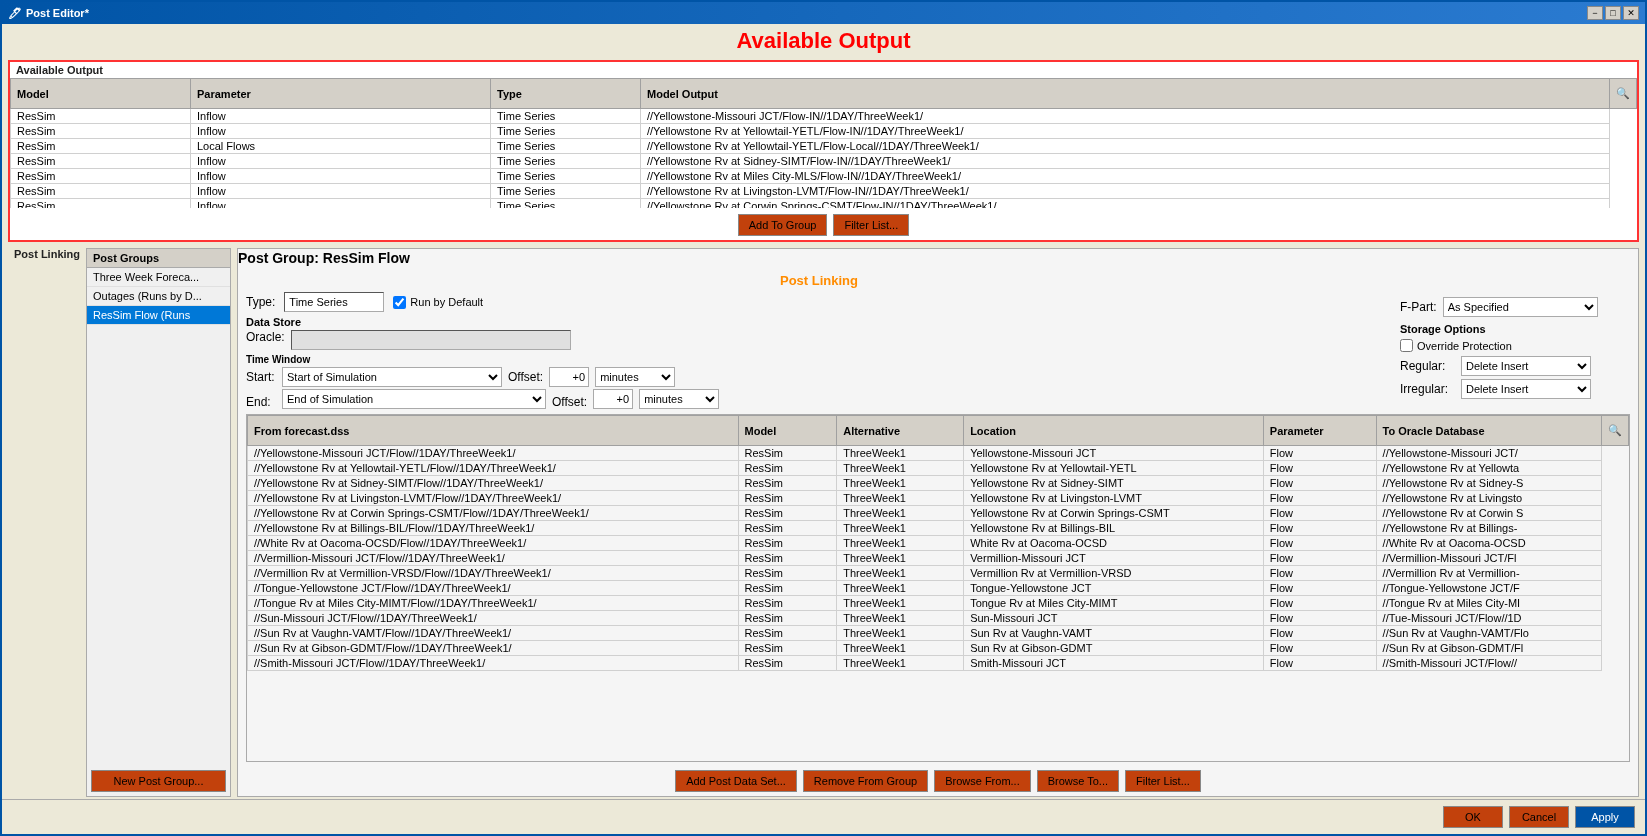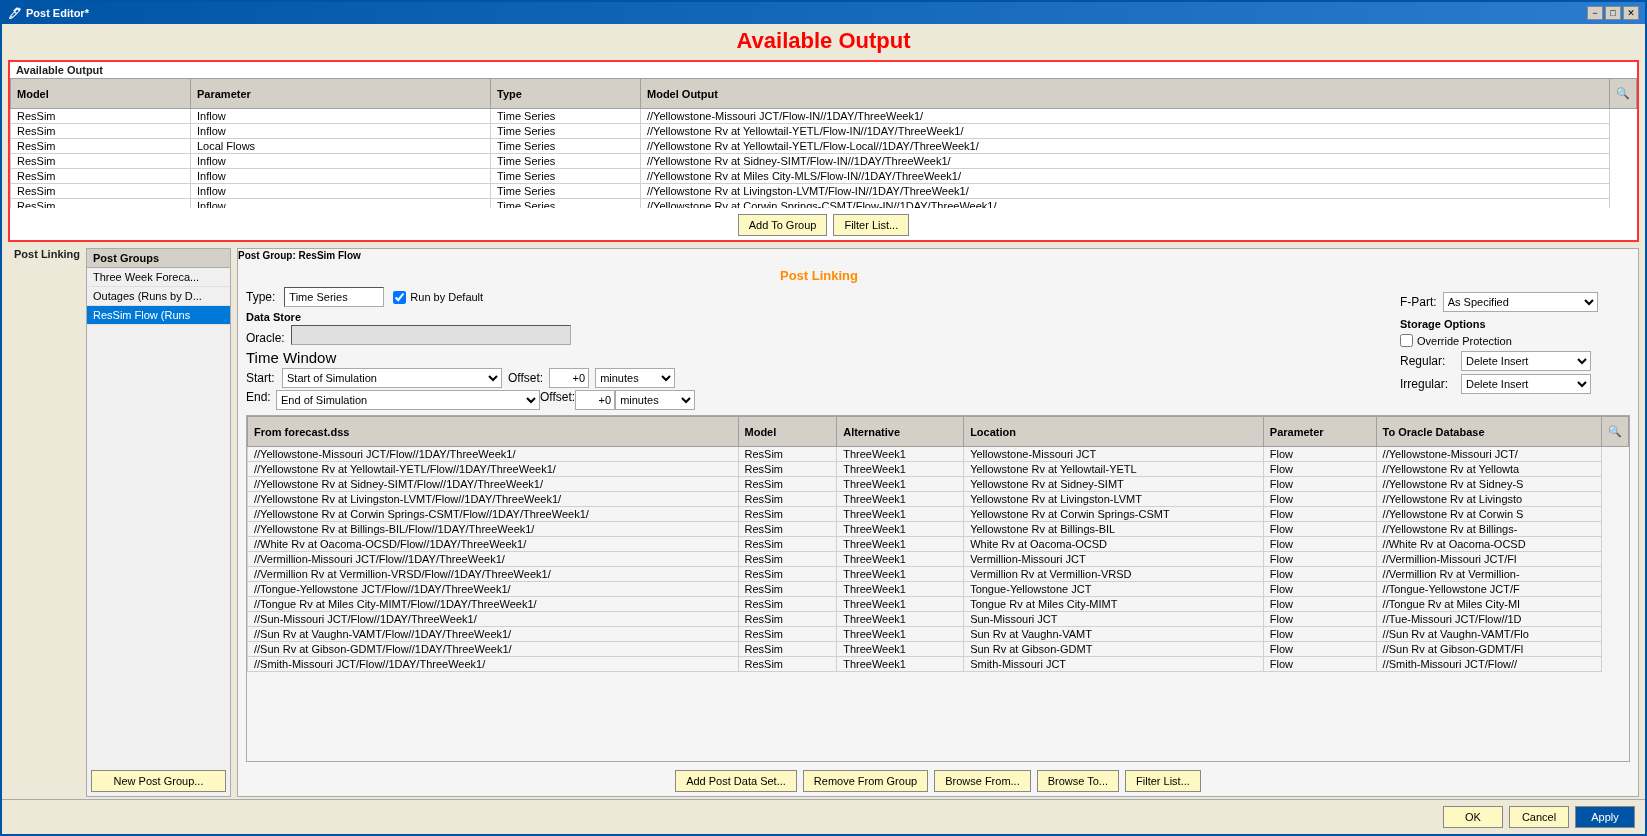--- a/index.html
+++ b/index.html
@@ -15,21 +15,21 @@
     .page-title { text-align: center; font-size: 22px; font-weight: bold; color: #ff0000; padding: 4px 0 2px; }
     .section-label { font-size: 11px; font-weight: bold; padding: 2px 6px; color: #222; }
 
     .available-output-section { margin: 4px 6px 2px; border: 2px solid #ff3333; background: #fff; }
     
     .table-container { overflow-y: auto; max-height: 130px; }
     table { width: 100%; border-collapse: collapse; font-size: 11px; }
     table thead th { background: #d4d0c8; border: 1px solid #a0a0a0; padding: 8px 6px; text-align: left; font-weight: bold; position: sticky; top: 0; z-index: 1; }
     table tbody td { border: 1px solid #d0d0d0; padding: 1px 6px; white-space: nowrap; }
     
-    .btn { background: #fef9c3; border: 1px solid #888; padding: 3px 10px; font-size: 11px; cursor: pointer; height: 22px; }
+    .btn { background: #c2410c; border: 1px solid #888; padding: 3px 10px; font-size: 11px; cursor: pointer; height: 22px; }
     .btn-row { display: flex; gap: 6px; justify-content: center; padding: 6px 0 4px; }
     
     .post-groups-panel { width: 145px; min-width: 145px; background: #f0f0f0; border: 1px solid #aaa; display: flex; flex-direction: column; }
     .post-groups-title { font-size: 11px; font-weight: bold; padding: 3px 6px; background: #d4d0c8; border-bottom: 1px solid #aaa; }
     .post-groups-list { flex: 1; overflow-y: auto; }
     .group-item { padding: 3px 6px; font-size: 11px; cursor: pointer; border-bottom: 1px solid #e0e0e0; }
     .group-item.selected { background: #0078d7; color: white; }
 
     .post-linking-panel { flex: 1; background: #f5f5f5; border: 1px solid #aaa; display: flex; flex-direction: column; overflow: hidden; }
     .post-linking-title { font-size: 13px; font-weight: bold; color: #ff8c00; text-align: center; padding: 4px 0 2px; }
@@ -41,21 +41,21 @@
     
     .bottom-buttons { display: flex; gap: 6px; justify-content: center; padding: 6px 0 4px; }
     
     .window-bottom { display: flex; justify-content: flex-end; gap: 6px; padding: 6px 10px; background: #ece9d8; border-top: 1px solid #aaa; }
     
     .checkbox-label { display: flex; align-items: center; gap: 4px; font-size: 11px; }
     .form-select { height: 20px; font-size: 11px; border: 1px solid #aaa; background: white; min-width: 120px; }
     .offset-input { width: 40px; height: 20px; border: 1px solid #aaa; text-align: right; font-size: 11px; padding: 1px 3px; }
     .offset-select { height: 20px; font-size: 11px; border: 1px solid #aaa; background: white; width: 80px; }
 
-    .pl-subtitle { padding: 1px 0; font-size: 10px; font-weight: bold; }
+    .pl-subtitle { padding: 1px 0; font-size: 14px; font-weight: bold; }
   </style>
 </head>
 <body>
 
 <div class="window">
 
   <div class="title-bar">
     <div class="title-bar-left">
       <span>🖊</span>
       <span>Post Editor*</span>
@@ -159,37 +159,37 @@
             <div class="post-linking-title">Post Linking</div>
             <div style="display:flex; align-items:center; gap:9px; padding:2px 0;">
               <span>Type:</span>
               <input type="text" class="text-input" style="width: 100px;" value="Time Series">
               <label class="checkbox-label">
                 <input type="checkbox" checked="" style="">
                 <span>Run by Default</span>
               </label>
             </div>
             <div style="font-size:11px; font-weight:bold; padding:2px 0 1px;">Data Store</div>
-            <div style="display:flex; align-items:flex-end; gap:6px; padding:1px 0;">
+            <div style="display:flex; align-items:flex-start; gap:6px; padding:1px 0;">
               <span>Oracle:</span>
               <input type="text" class="text-input" style="width: 280px; background: rgb(224, 224, 224);">
             </div>
-            <div style="font-size:15px; font-weight:normal; padding:3px 0 1px;">Time Window</div>
+            <div style="font-size:10px; font-weight:bold; padding:3px 0 1px;">Time Window</div>
             <div style="display:flex; align-items:center; gap:6px; padding:1px 0;">
               <span style="min-width:30px;">Start:</span>
               <select class="form-select" style="width:220px;">
                 <option>Start of Simulation</option>
               </select>
               <span>Offset:</span>
               <input type="text" class="offset-input" value="+0" style="">
               <select class="offset-select">
                 <option>minutes</option>
               </select>
             </div>
-            <div style="display:flex; align-items:flex-start; padding:1px 0;">
+            <div style="display:flex; align-items:flex-end; gap:6px; padding:1px 0;">
               <span style="min-width:30px;">End:</span>
               <select class="form-select" style="width:264px;">
                 <option>End of Simulation</option>
               </select>
               <span>Offset:</span>
               <input type="text" class="offset-input" value="+0" style="">
               <select class="offset-select">
                 <option>minutes</option>
               </select>
             </div>

